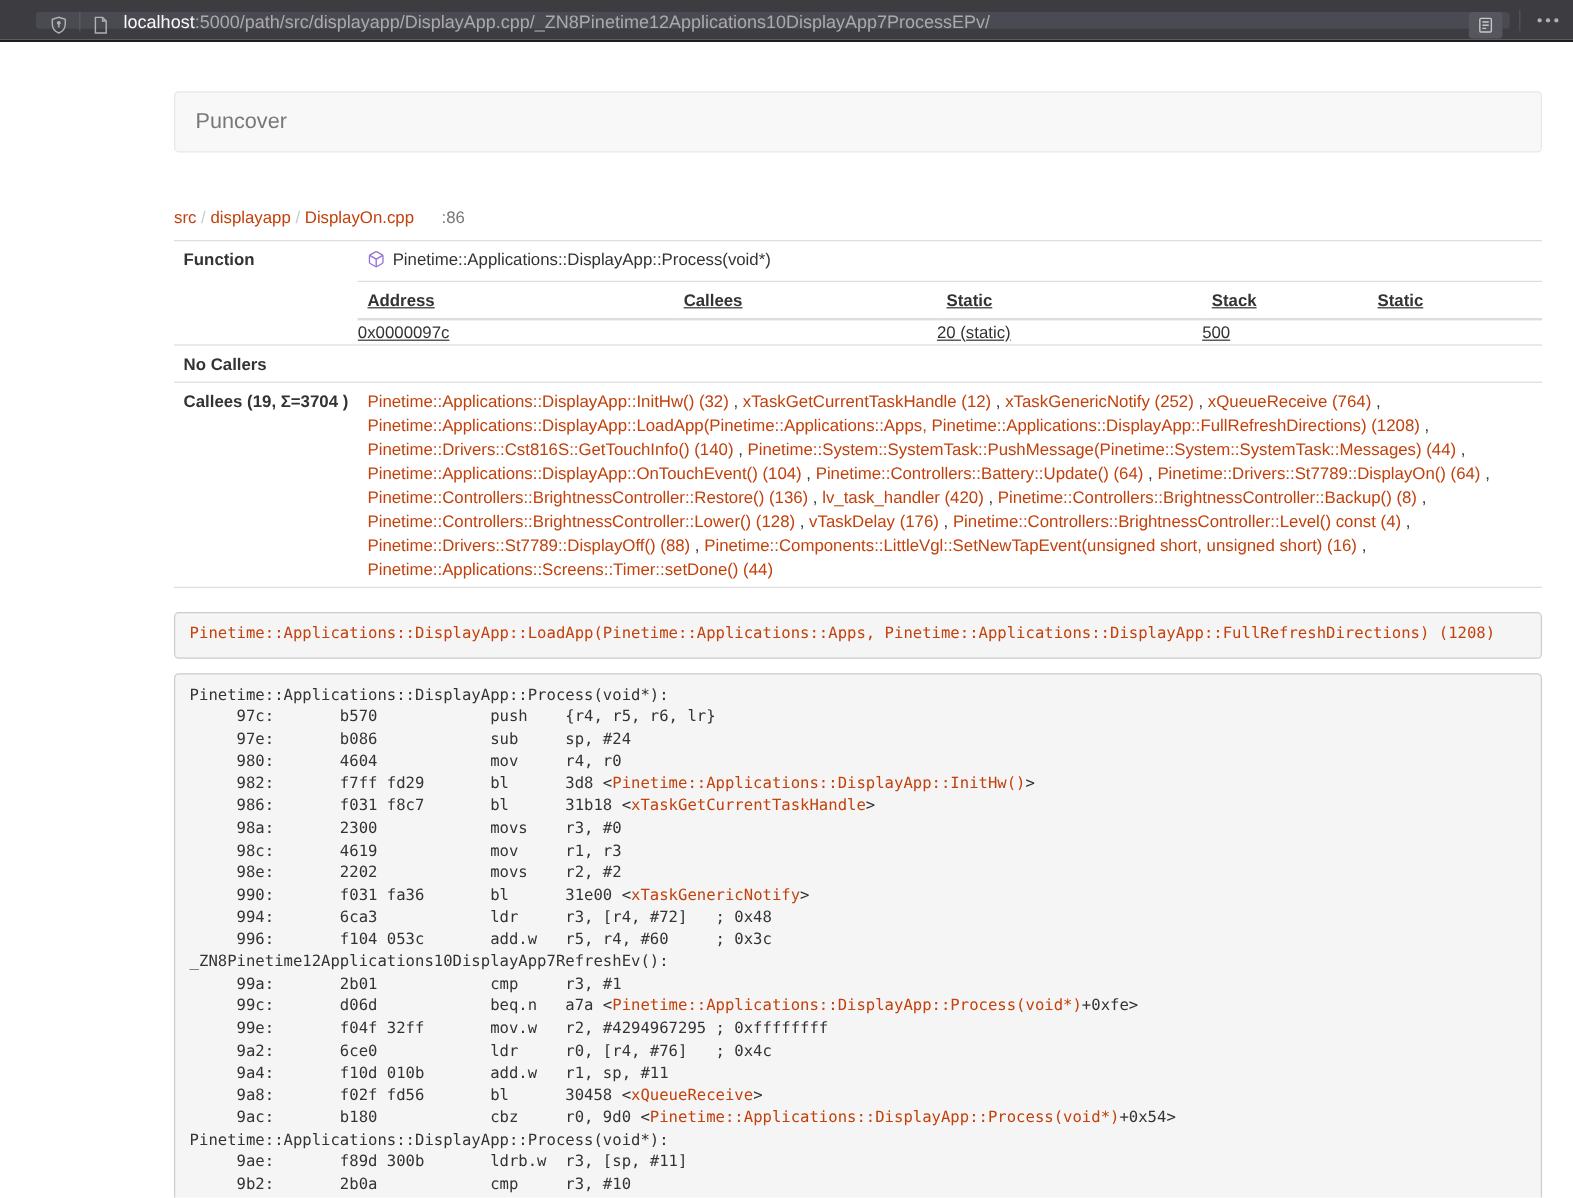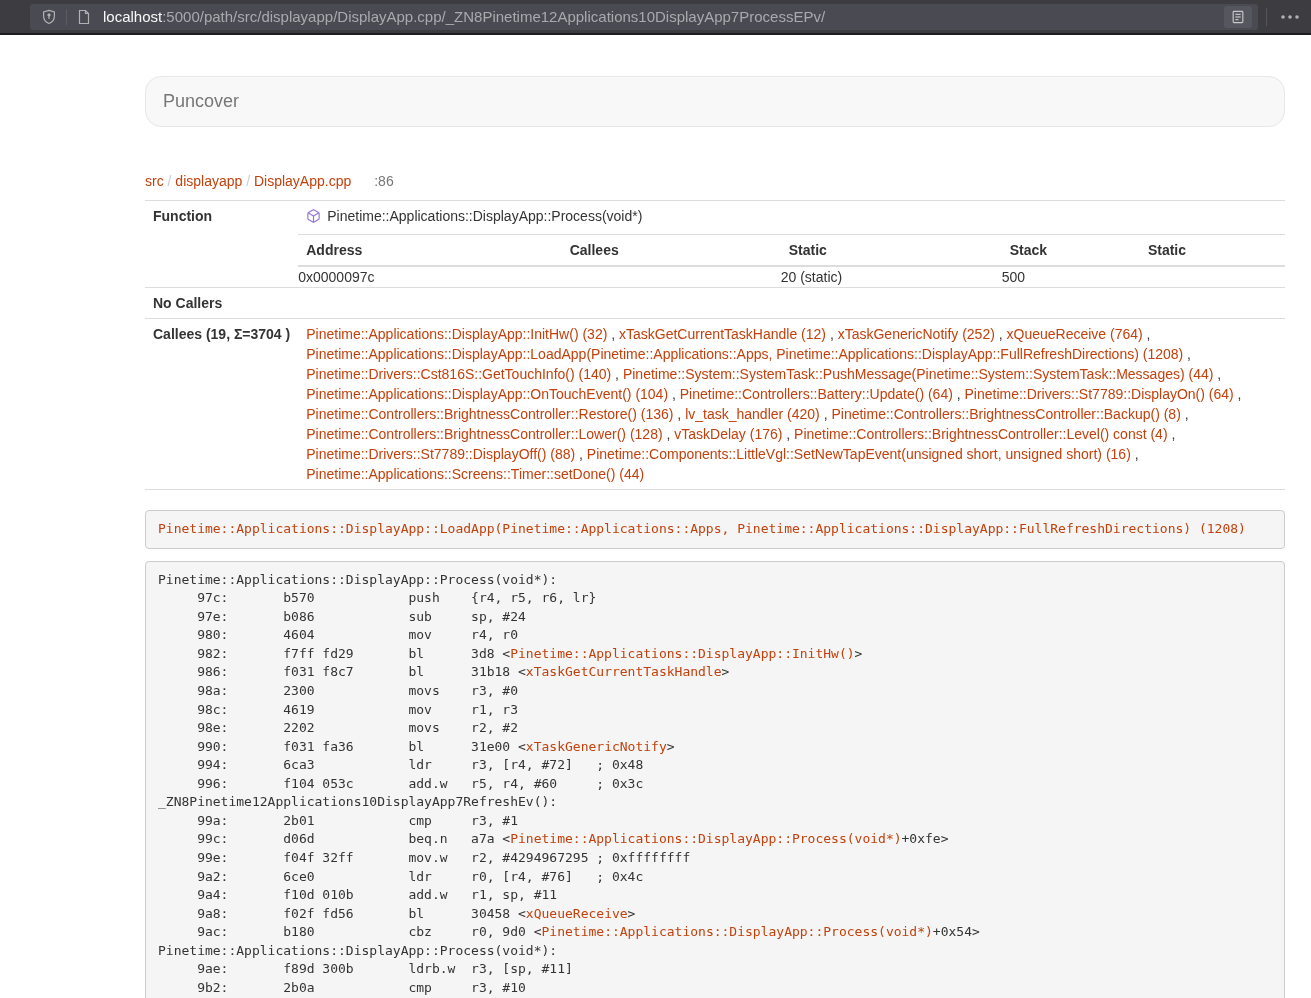--- a/index.html
+++ b/index.html
@@ -2,53 +2,53 @@
 <html><head>
 <meta charset="utf-8">
 <style>
   * { box-sizing: border-box; margin: 0; padding: 0; }
   html, body { width: 1311px; height: 998px; overflow: hidden; background: #fff; }
   body { font-family: "Liberation Sans", sans-serif; font-size: 14px; color: #333; }
 
   
   .browser-bar { height: 33px; background: #3c3c41; display: flex; align-items: center; padding: 0 6px 0 30px; position: relative; }
   .browser-bar::after { content:""; position:absolute; left:0; right:0; bottom:-2px; height:2px; background:#1d1d20; }
-  .url-field { flex: 1; height: 26px; background: #4a4a52; border-radius: 3px; display: flex; align-items: center; padding: 0 6px; min-width: 0; }
+  .url-field { flex: 1; height: 14px; background: #4a4a52; border-radius: 3px; display: flex; align-items: flex-start; padding: 0 6px; min-width: 0; }
   .chip { display:flex; align-items:center; justify-content:center; width: 26px; height: 22px; flex: none; }
   .field-divider { width: 1px; height: 16px; background: #5c5c64; margin: 0 4px; flex: none; }
   .url-text { flex: 1; min-width: 0; white-space: nowrap; overflow: hidden; font-size: 15px; color: #a9a9ae; margin-left: 6px; }
   .url-text .domain { color: #f9f9fa; }
   .reader-btn { width: 28px; height: 22px; border-radius: 3px; background: #56565e; display:flex; align-items:center; justify-content:center; flex:none; }
   .toolbar-divider { width: 1px; height: 18px; background: #55555c; margin: 0 8px; flex: none; }
   .menu-btn { width: 30px; height: 24px; background: transparent; border: none; display:flex; align-items:center; justify-content:center; flex:none; cursor: pointer; }
 
   
   .page { padding-top: 43px; }
   .container { width: 1140px; margin-left: 145px; }
 
-  .navbar { height: 51px; background: #f8f8f8; border: 1px solid #e7e7e7; border-radius: 16px; display: flex; align-items: center; padding: 0 17px; }
+  .navbar { height: 51px; background: #f8f8f8; border: 1px solid #e7e7e7; border-radius: 4px; display: flex; align-items: center; padding: 0 17px; }
   .brand { font-size: 18px; color: #777; text-decoration: none; cursor: pointer; }
 
   .breadcrumb-row { margin: 46px 0 11px 0; font-size: 14px; }
   a.lnk, .bc-link { color: #c2410c; text-decoration: none; cursor: pointer; }
   .bc-sep { color: #ccc; }
   .bc-suffix { color: #777; padding-left: 23px; }
 
   
   table.tbl { width: 100%; border-collapse: collapse; margin-bottom: 20px; }
   .tbl th, .tbl td { text-align: left; vertical-align: top; font-weight: normal; padding: 5px 8px; line-height: 20px; }
   .tbl th.lbl { width: 152px; font-weight: bold; white-space: nowrap; }
   .tbl tr.r1 th, .tbl tr.r1 td { border-top: 1px solid #ddd; }
   .tbl tr.r2 td { border-top: 1px solid #ddd; padding: 0; }
   .tbl tr.r3 th, .tbl tr.r3 td,
   .tbl tr.r4 th, .tbl tr.r4 td { border-top: 1px solid #ddd; }
   .tbl tr.r4 th, .tbl tr.r4 td { border-bottom: 1px solid #ddd; }
   .fn-cell .cube { display: inline-block; vertical-align: -3px; margin-right: 6px; }
 
-  table.inner { width: 100%; border-collapse: collapse; }
+  table.inner { width: 100%; border-collapse: collapse; text-decoration: underline; }
   .inner th { font-weight: bold; border-bottom: 2px solid #ddd; padding: 5px 8px; text-align: left; line-height: 20px; }
   .inner td { padding: 5px 8px; line-height: 20px; }
   .inner col.c1 { width: 26.7%; } .inner col.c2 { width: 22.2%; }
   .inner col.c3 { width: 22.4%; } .inner col.c4 { width: 14.0%; } .inner col.c5 { width: 14.7%; }
 
   
   pre { background: #f5f5f5; border: 1px solid #ccc; border-radius: 4px; padding: 9px 12px;
         font-family: "DejaVu Sans Mono", monospace; font-size: 13px; line-height: 1.42857; color: #333;
         white-space: pre; overflow: hidden; }
   pre.hl-pre { margin-bottom: 12px; }
@@ -92,21 +92,21 @@
   </button>
 </div>
 
 <div class="page">
   <div class="container">
 
     <div class="navbar">
       <a class="brand">Puncover</a>
     </div>
 
-    <div class="breadcrumb-row"><a class="bc-link">src</a><span class="bc-sep"> / </span><a class="bc-link">displayapp</a><span class="bc-sep"> / </span><a class="bc-link">DisplayApp.cpp</a><span class="bc-suffix">:86</span></div>
+    <div class="breadcrumb-row"><a class="bc-link">src</a><span class="bc-sep"> / </span><a class="bc-link">displayapp</a><span class="bc-sep"> / </span><a class="bc-link">DisplayOn.cpp</a><span class="bc-suffix">:86</span></div>
 
     <table class="tbl">
       <tbody>
           <tr class="r1">
         <th class="lbl" rowspan="2">Function</th>
         <td class="fn-cell">
           <span class="cube">
             <svg width="15" height="16" viewBox="0 0 24 24" fill="none" stroke="#9673d4" stroke-width="1.8" stroke-linejoin="round">
               <path d="M21 16V8a2 2 0 0 0-1-1.73l-7-4a2 2 0 0 0-2 0l-7 4A2 2 0 0 0 3 8v8a2 2 0 0 0 1 1.73l7 4a2 2 0 0 0 2 0l7-4A2 2 0 0 0 21 16z"></path>
               <polyline points="3.27 6.96 12 12.01 20.73 6.96"></polyline>

